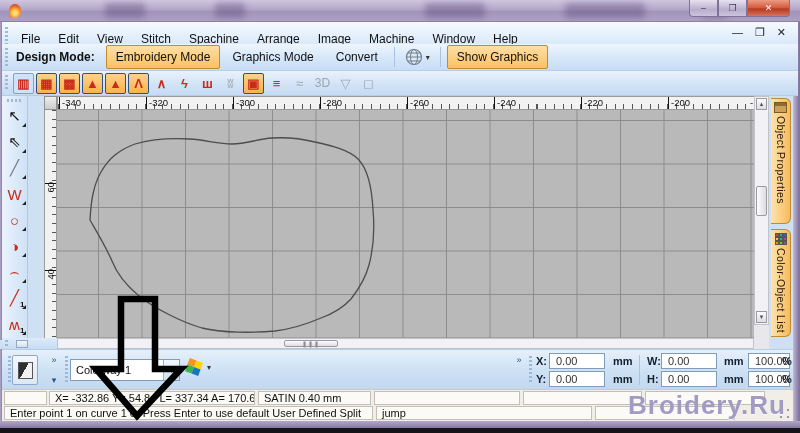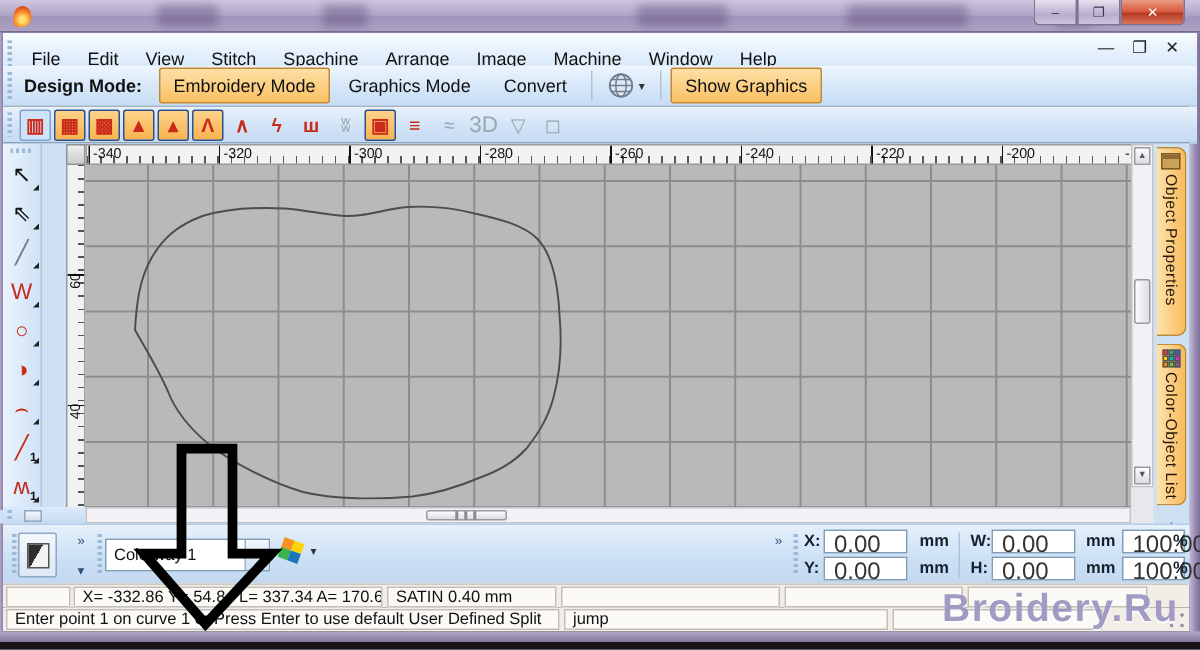--- a/index.html
+++ b/index.html
@@ -47,21 +47,21 @@
 
   
   #stitchbar { left:2px; top:71px; width:796px; height:25px;
     background:linear-gradient(#e9f2fc, #d0e2f6 60%, #c6dbf2);
     border-bottom:1px solid #b6cde7; display:flex; align-items:center; }
   .sicon { width:21px; height:21px; margin:0 1px; display:flex; align-items:center; justify-content:center;
     font-size:13px; font-weight:bold; color:#c92a1a; border:1px solid transparent; border-radius:2px; }
   .sicon.sel { background:linear-gradient(#fdd28a,#f9b34e); border-color:#2e4f87; }
   .sicon.pressed { background:#cfe3f8; border-color:#7da2cf; }
   .sicon.dis { color:#9aa6b2; font-weight:normal; }
-  .sicon.txt { font-size:15px; }
+  .sicon.txt { font-size:12px; }
 
   
   #hruler { left:57px; top:96px; width:697px; height:14px; background:#f2f2f2;
     border:1px solid #9a9a9a; border-right:none; overflow:hidden;
     background-image:
       repeating-linear-gradient(90deg, #555 0 1px, transparent 1px 8.7px),
       repeating-linear-gradient(90deg, #111 0 1px, transparent 1px 87px);
     background-size:100% 5px, 100% 14px;
     background-position:left bottom, 1px 0;
     background-repeat:no-repeat; }
@@ -141,21 +141,21 @@
   #colorway-combo { position:absolute; left:68px; top:9px; width:110px; height:22px; background:#fff;
     border:1px solid #7f9db9; display:flex; align-items:center; }
   #colorway-combo .val { flex:1; font-size:11px; padding-left:5px; color:#111; }
   #colorway-combo .arrow { width:16px; height:20px; background:linear-gradient(#f2f7fc,#cfe0f0);
     border-left:1px solid #9ab4cc; font-size:7px; color:#355; display:flex; align-items:center; justify-content:center; }
   #palette-btn { position:absolute; left:185px; top:10px; display:flex; align-items:center; }
   #palette-ico { width:14px; height:14px; display:grid; grid-template-columns:7px 7px; grid-template-rows:7px 7px; transform:rotate(20deg); }
   #palette-btn .dd { font-size:8px; color:#333; margin-left:6px; }
   .xywh-label { position:absolute; font-size:11px; font-weight:bold; color:#14202e; }
   .xywh-field { position:absolute; width:56px; height:16px; background:#fff; border:1px solid #7f9db9;
-    font-size:16px; color:#333; text-align:left; padding:1px 0 0 6px; }
+    font-size:11px; color:#333; text-align:left; padding:1px 0 0 6px; }
   .unit { position:absolute; font-size:11px; font-weight:bold; color:#14202e; }
   #tsep-b { position:absolute; left:637px; top:5px; width:1px; height:30px; background:#a9c3e0; }
 
   
   #status1 { left:2px; top:389px; width:791px; height:16px; background:#f1eee8; border-top:1px solid #cdc9c0; }
   #status2 { left:2px; top:405px; width:791px; height:16px; background:#f1eee8; }
   .spanel { position:absolute; top:1px; height:14px; background:#fbfaf7; border:1px solid #c3bfb6;
     font-size:11px; color:#111; padding:0 5px; white-space:nowrap; overflow:hidden; line-height:13px; }
   #resize-grip { position:absolute; right:3px; top:3px; width:11px; height:11px;
     background:

